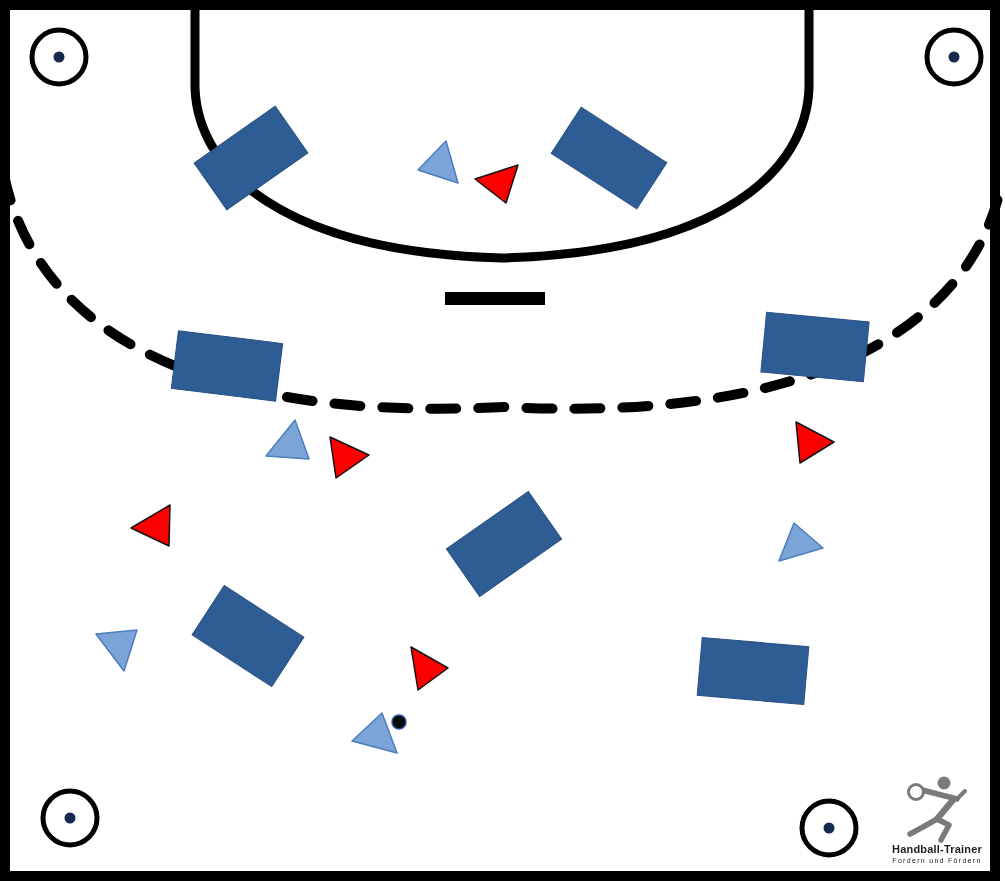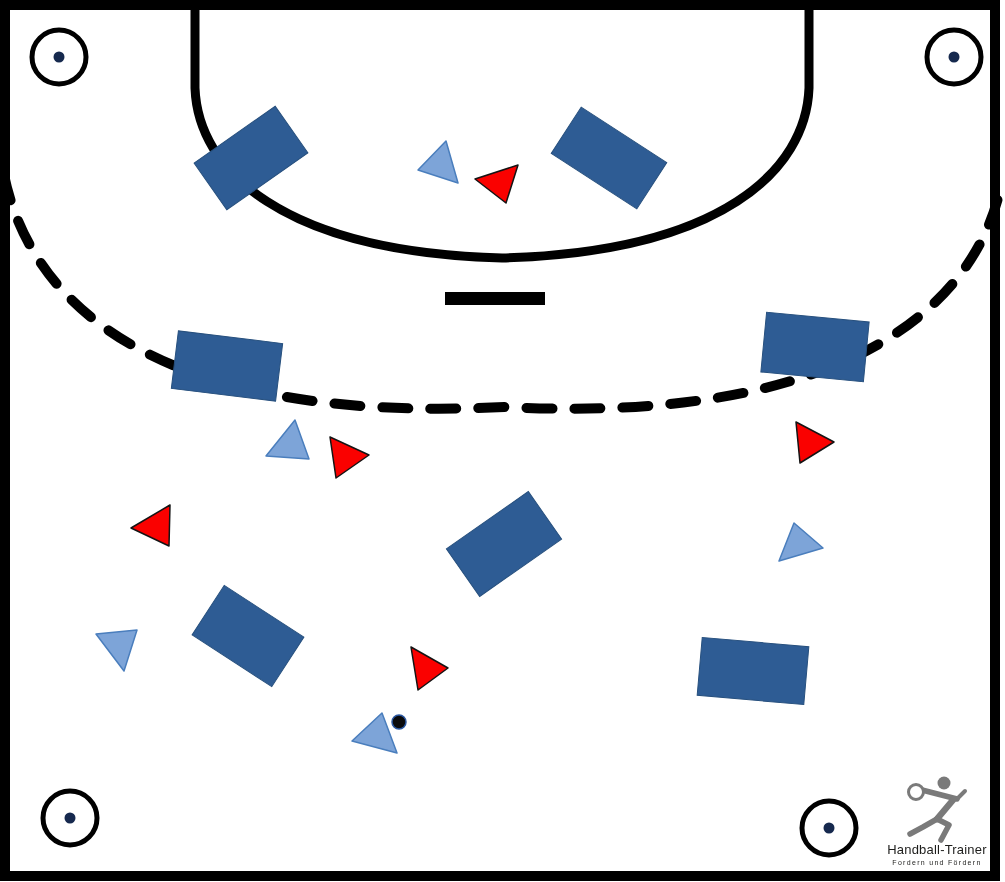--- a/index.html
+++ b/index.html
@@ -46,22 +46,22 @@
   }
   .logo .figure .fill {
     fill: var(--logo-gray, #7a7a7a);
   }
   .logo .figure .ballhead {
     fill: #ffffff;
     stroke: var(--logo-gray, #7a7a7a);
     stroke-width: 3;
   }
   .logo-title {
-    font-size: 13px;
-    font-weight: 400;
+    font-size: 11px;
+    font-weight: 700;
     letter-spacing: 0.2px;
     color: var(--logo-text, #1d1d1b);
     white-space: nowrap;
     line-height: 1.1;
   }
   .logo-tagline {
     font-size: 7px;
     letter-spacing: 1.3px;
     margin-top: 2px;
     color: var(--logo-text, #1d1d1b);

